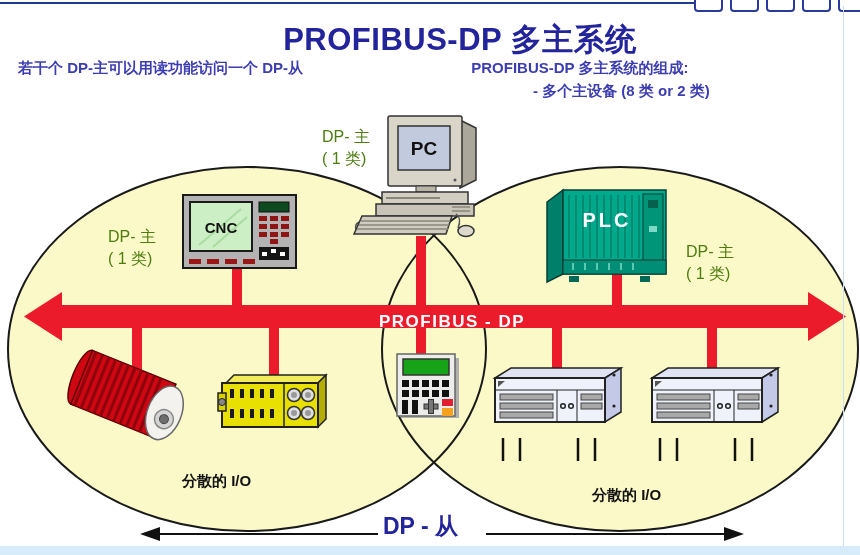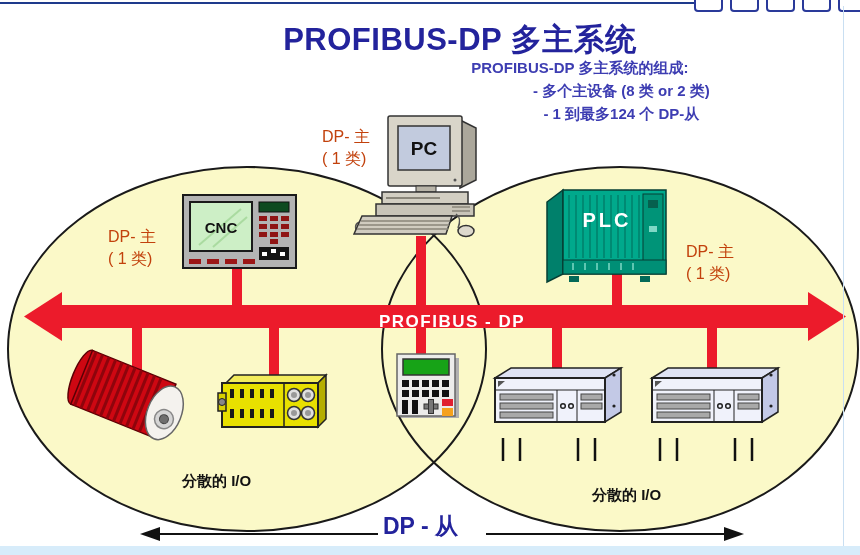--- a/index.html
+++ b/index.html
@@ -7,21 +7,21 @@
          font-family:"Liberation Sans","DejaVu Sans",sans-serif;}
   .top-rule{position:absolute;left:0;top:2px;width:694px;height:2px;background:#1e3a8c;}
   .nav-boxes{position:absolute;left:694px;top:-8px;display:flex;gap:7px;}
   .nav-box{width:25px;height:16px;border:2px solid #2a3a9a;border-radius:4px;background:#fff;}
   .title{position:absolute;left:0;top:4px;width:100%;margin:15px;text-align:center;
          font-size:31px;font-weight:bold;color:#23239c;letter-spacing:0.5px;padding-left:30px;box-sizing:border-box;}
   .note-left{position:absolute;left:18px;top:59px;font-size:15px;font-weight:bold;color:#3d3db2;}
   .composition{position:absolute;left:450px;top:56px;font-size:15px;font-weight:bold;color:#3d3db2;line-height:23px;text-align:center;}
   .comp-item{padding-left:83px;}
   svg.diagram{position:absolute;left:0;top:0;}
-  .role{position:absolute;font-size:16px;line-height:22px;color:#c2410c;font-weight:500;}
+  .role{position:absolute;font-size:16px;line-height:22px;color:#4d7c0f;font-weight:500;}
   .io-label{position:absolute;font-size:15px;font-weight:bold;color:#111;}
   .dp-slave{position:absolute;left:383px;top:511px;font-size:23px;font-weight:bold;color:#23239c;text-align:center;}
   .bottom-bar{position:absolute;left:0;top:546px;width:860px;height:9px;background:#d7ecfa;}
   .right-edge{position:absolute;left:843px;top:6px;width:1px;height:540px;background:#c9dff2;}
 </style>
 </head>
 <body>
 
 <div class="stage">
 
@@ -29,25 +29,25 @@
   <div class="nav-boxes">
     <div class="nav-box"></div>
     <div class="nav-box"></div>
     <div class="nav-box"></div>
     <div class="nav-box"></div>
     <div class="nav-box"></div>
   </div>
 
   <h1 class="title">PROFIBUS-DP 多主系统</h1>
 
+  <div class="note-left">若干个 DP-主可以用读功能访问一个 DP-从</div>
 
   <div class="composition">
     <div>PROFIBUS-DP 多主系统的组成:</div>
     <div class="comp-item">- 多个主设备 (8 类 or 2 类)</div>
-    <div class="comp-item">- 1 到最多124 个 DP-从</div>
   </div>
 
   <svg class="diagram" width="860" height="555" viewBox="0 0 860 555">
 
     <defs>
       <g id="rack-def">
         <polygon points="0,10 16,0 126,0 110,10" fill="#dfe3f4" stroke="#222" stroke-width="1.5"></polygon>
         <polygon points="110,10 126,0 126,44 110,54" fill="#c3c9e6" stroke="#222" stroke-width="1.5"></polygon>
         <circle cx="119" cy="7" r="1.6" fill="#222"></circle>
         <circle cx="119" cy="38" r="1.6" fill="#222"></circle>

